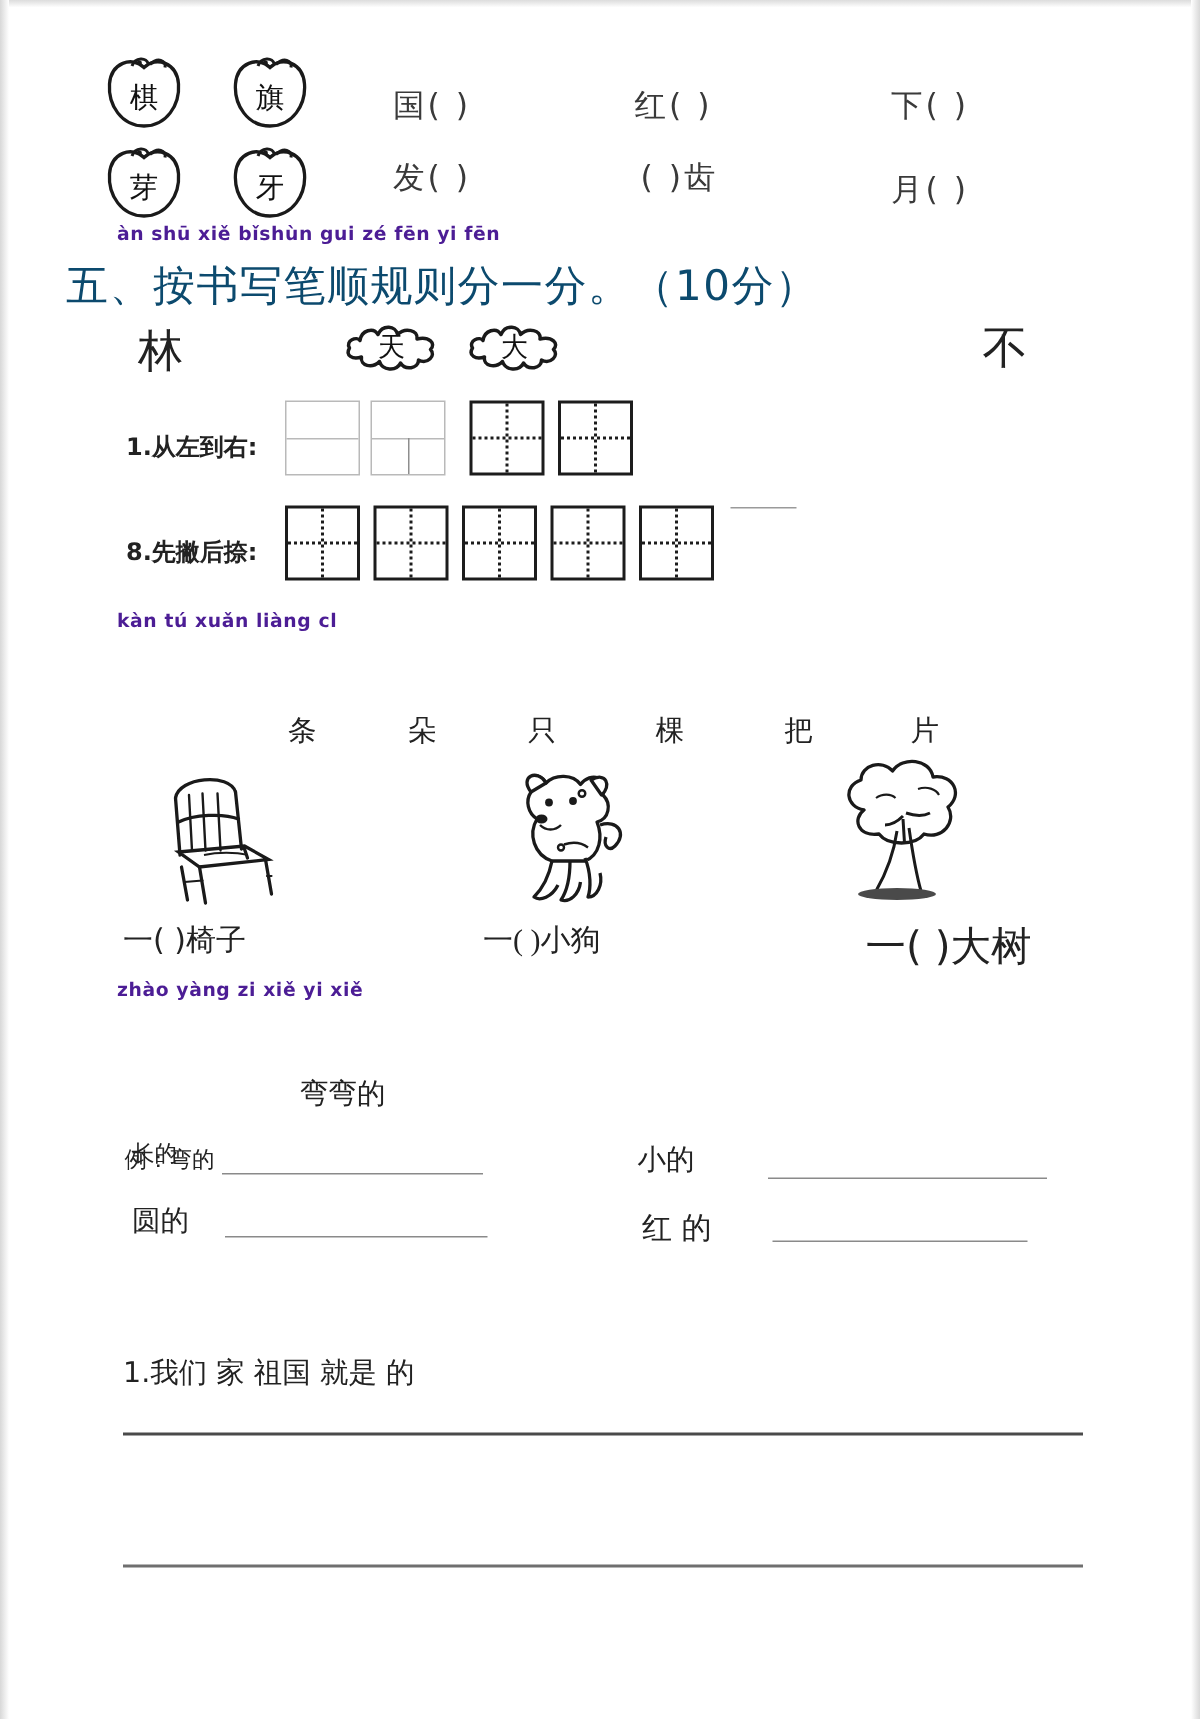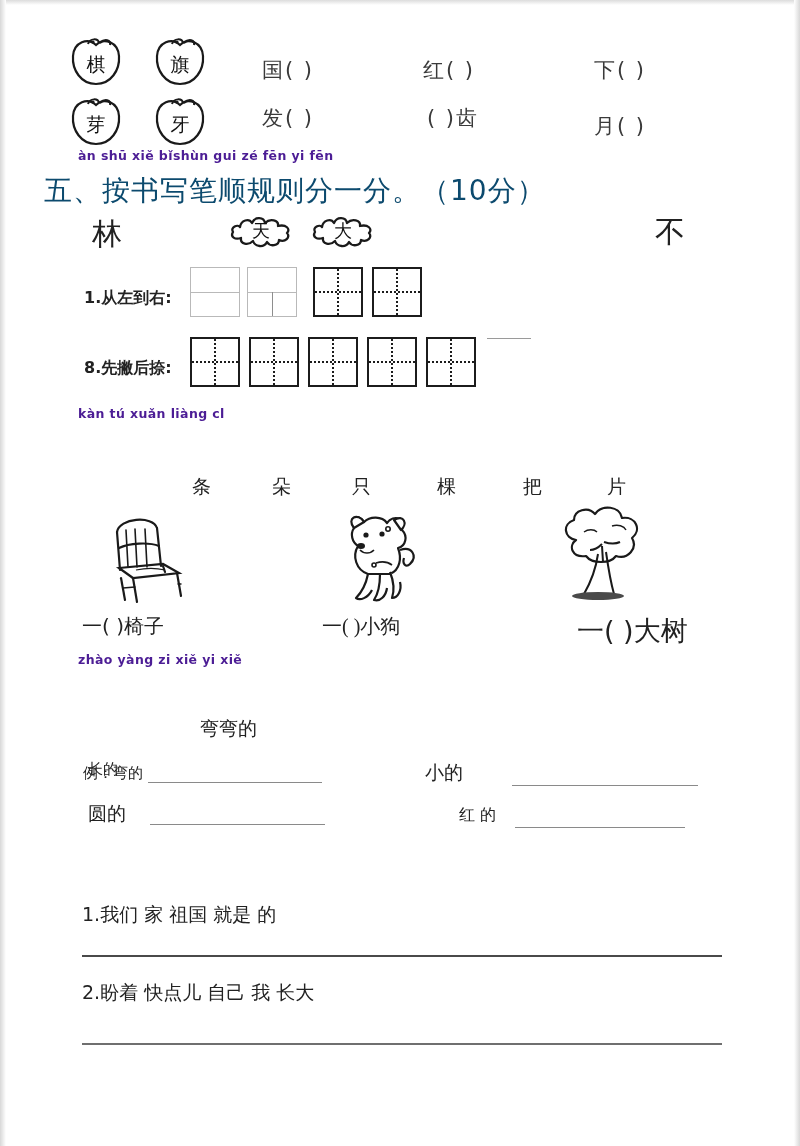--- a/index.html
+++ b/index.html
@@ -380,27 +380,24 @@
 
   <div class="cjk" style="left:88px; top:760px; font-size:15px;">长的</div>
   <div class="uline thin" style="left:148px; top:782px; width:174px;"></div>
 
   <div class="cjk" style="left:425px; top:760px; font-size:19px;text-align:center;">小的</div>
   <div class="uline thin" style="left:512px; top:785px; width:186px;"></div>
 
   <div class="cjk" style="left:88px; top:801px; font-size:19px;">圆的</div>
   <div class="uline thin" style="left:150px; top:824px; width:175px;"></div>
 
-  <div class="cjk" style="left:428px; top:805px; font-size:16px;margin-left:31px;">红 的</div>
+  <div class="cjk" style="left:428px; top:805px; font-size:20px;">红 的</div>
   <div class="uline thin" style="left:515px; top:827px; width:170px;"></div>
 
 
   <div class="cjk" style="left:82px; top:902px; font-size:19px;">
     <span>1.</span><span>我们     家     祖国     就是     的</span>
   </div>
   <div class="uline dark" style="left:82px; top:955px; width:640px;"></div>
 
-  <div class="cjk" style="left:82px; top:980px; font-size:19px;">
-    <span>2.</span><span>盼着     快点儿     自己     我     长大</span>
-  </div>
   <div class="uline" style="left:82px; top:1043px; width:640px;"></div>
 
 </div>
 
 </body></html>

